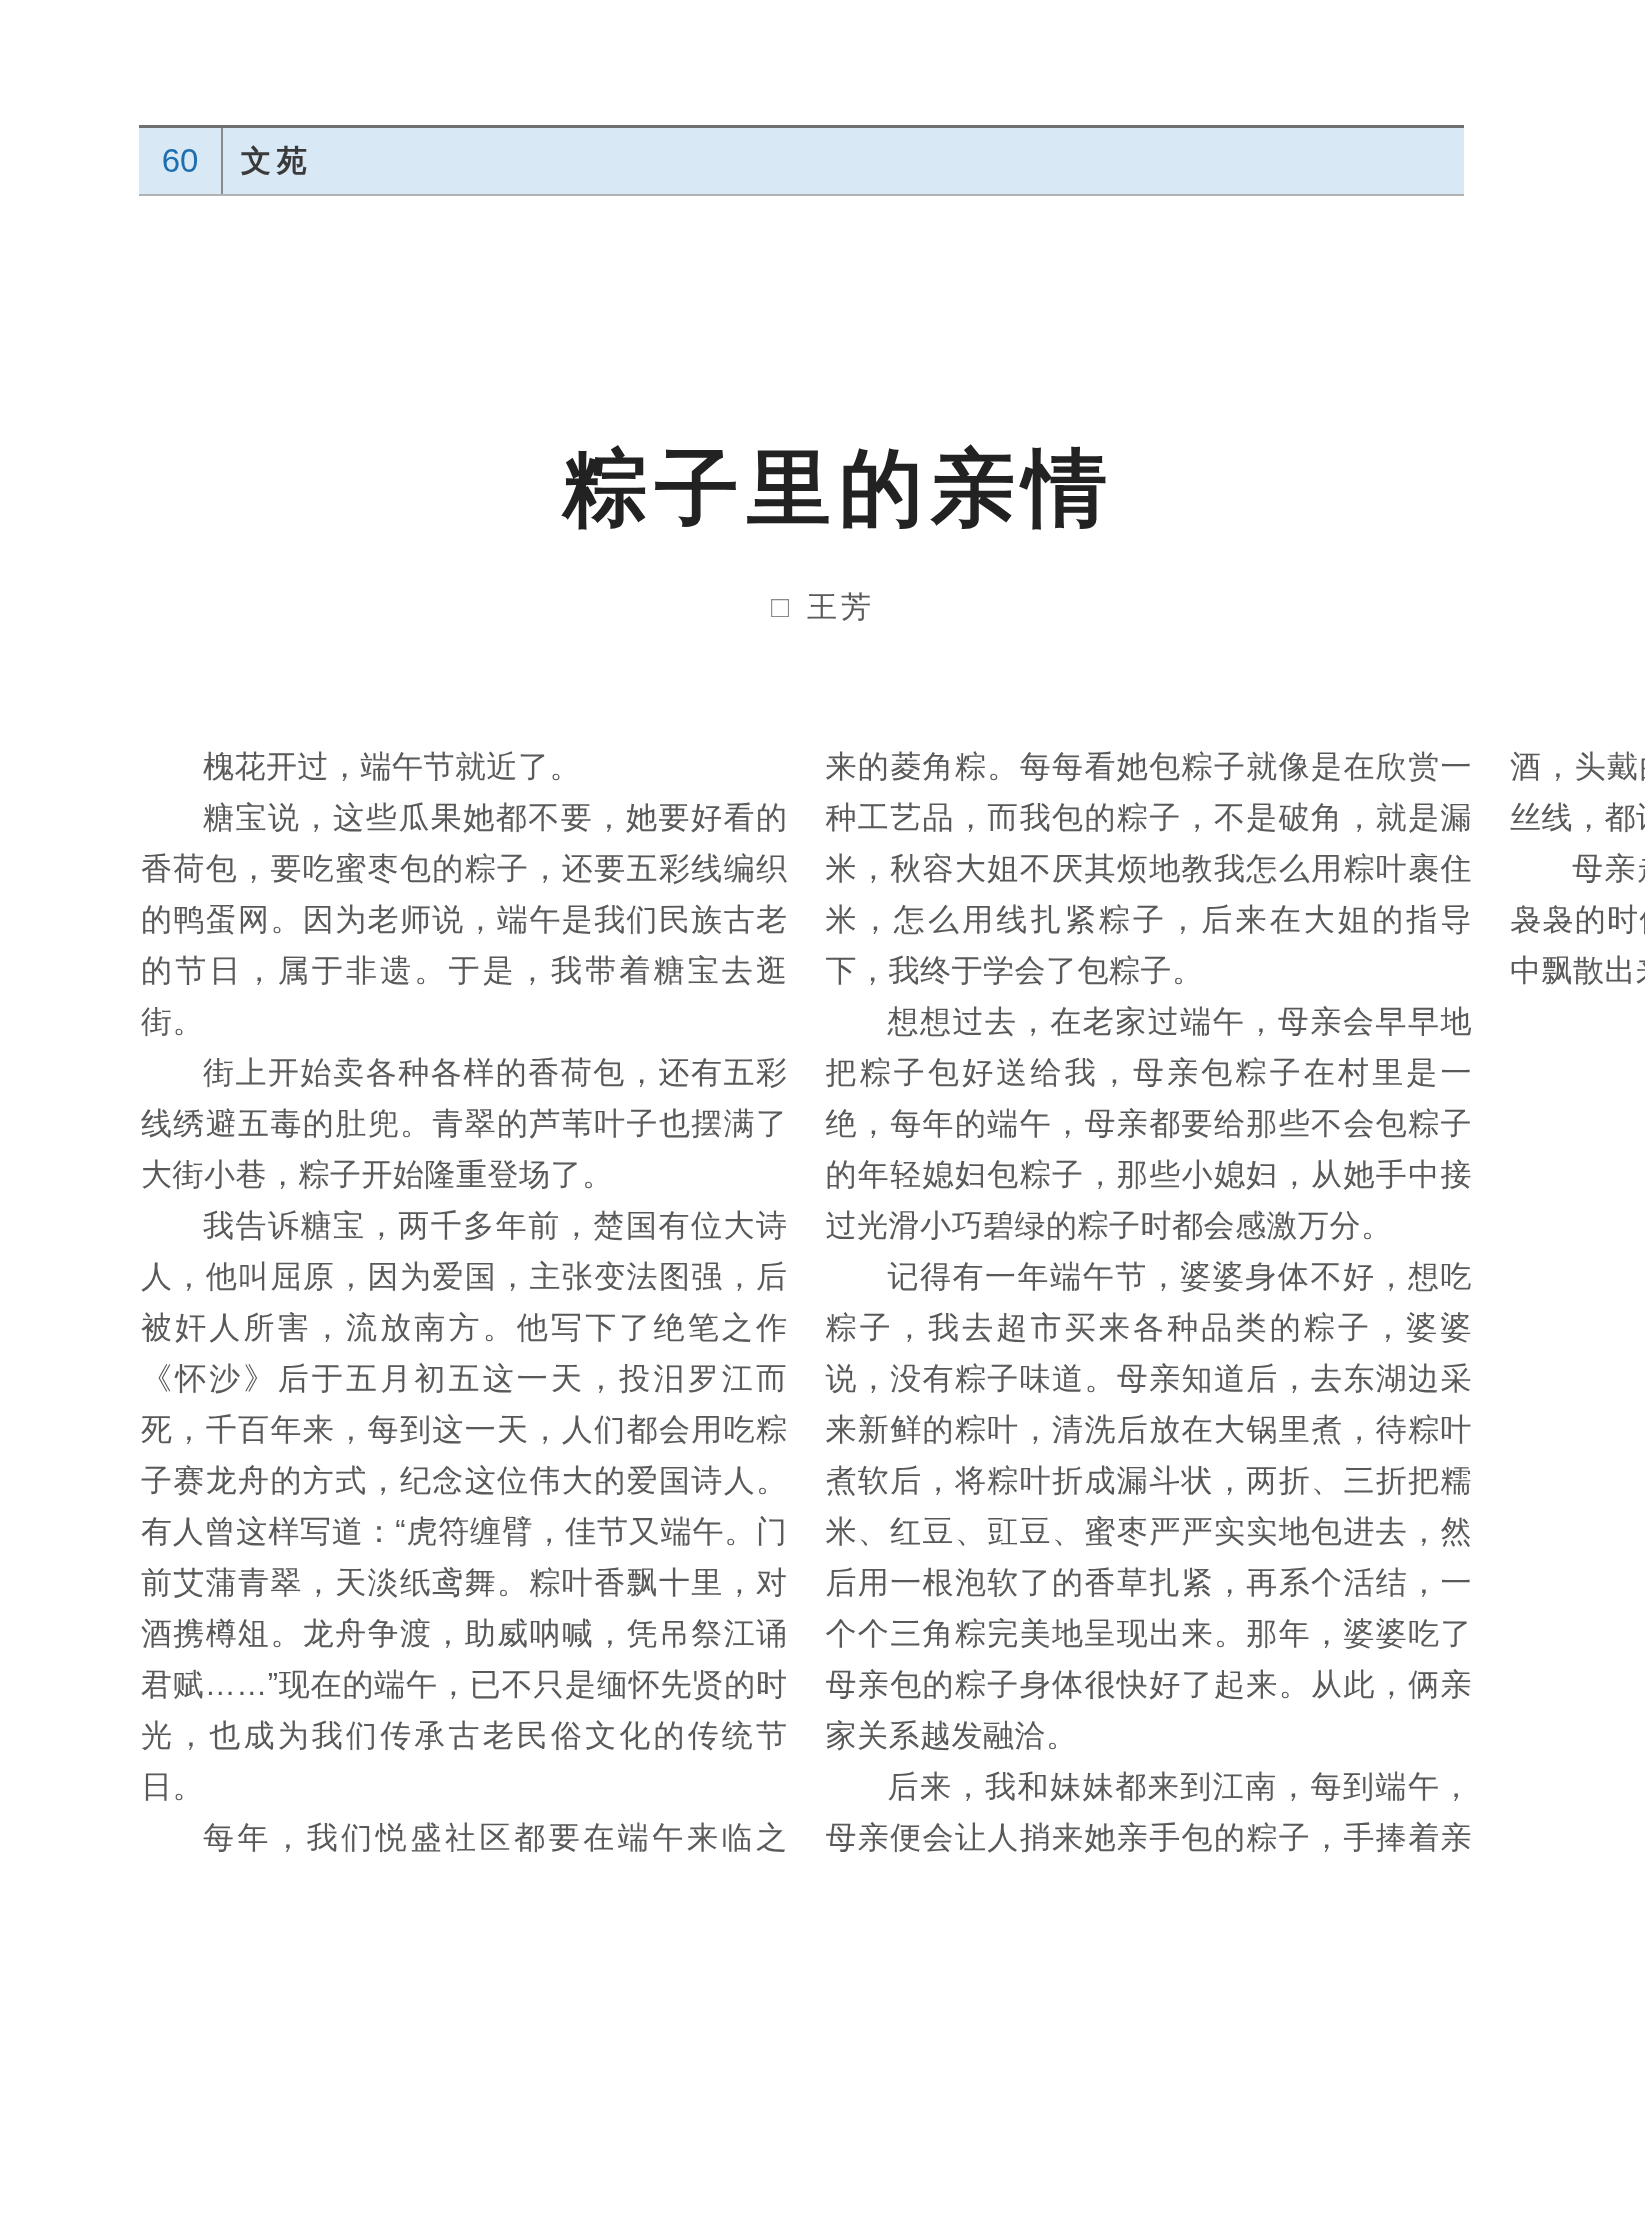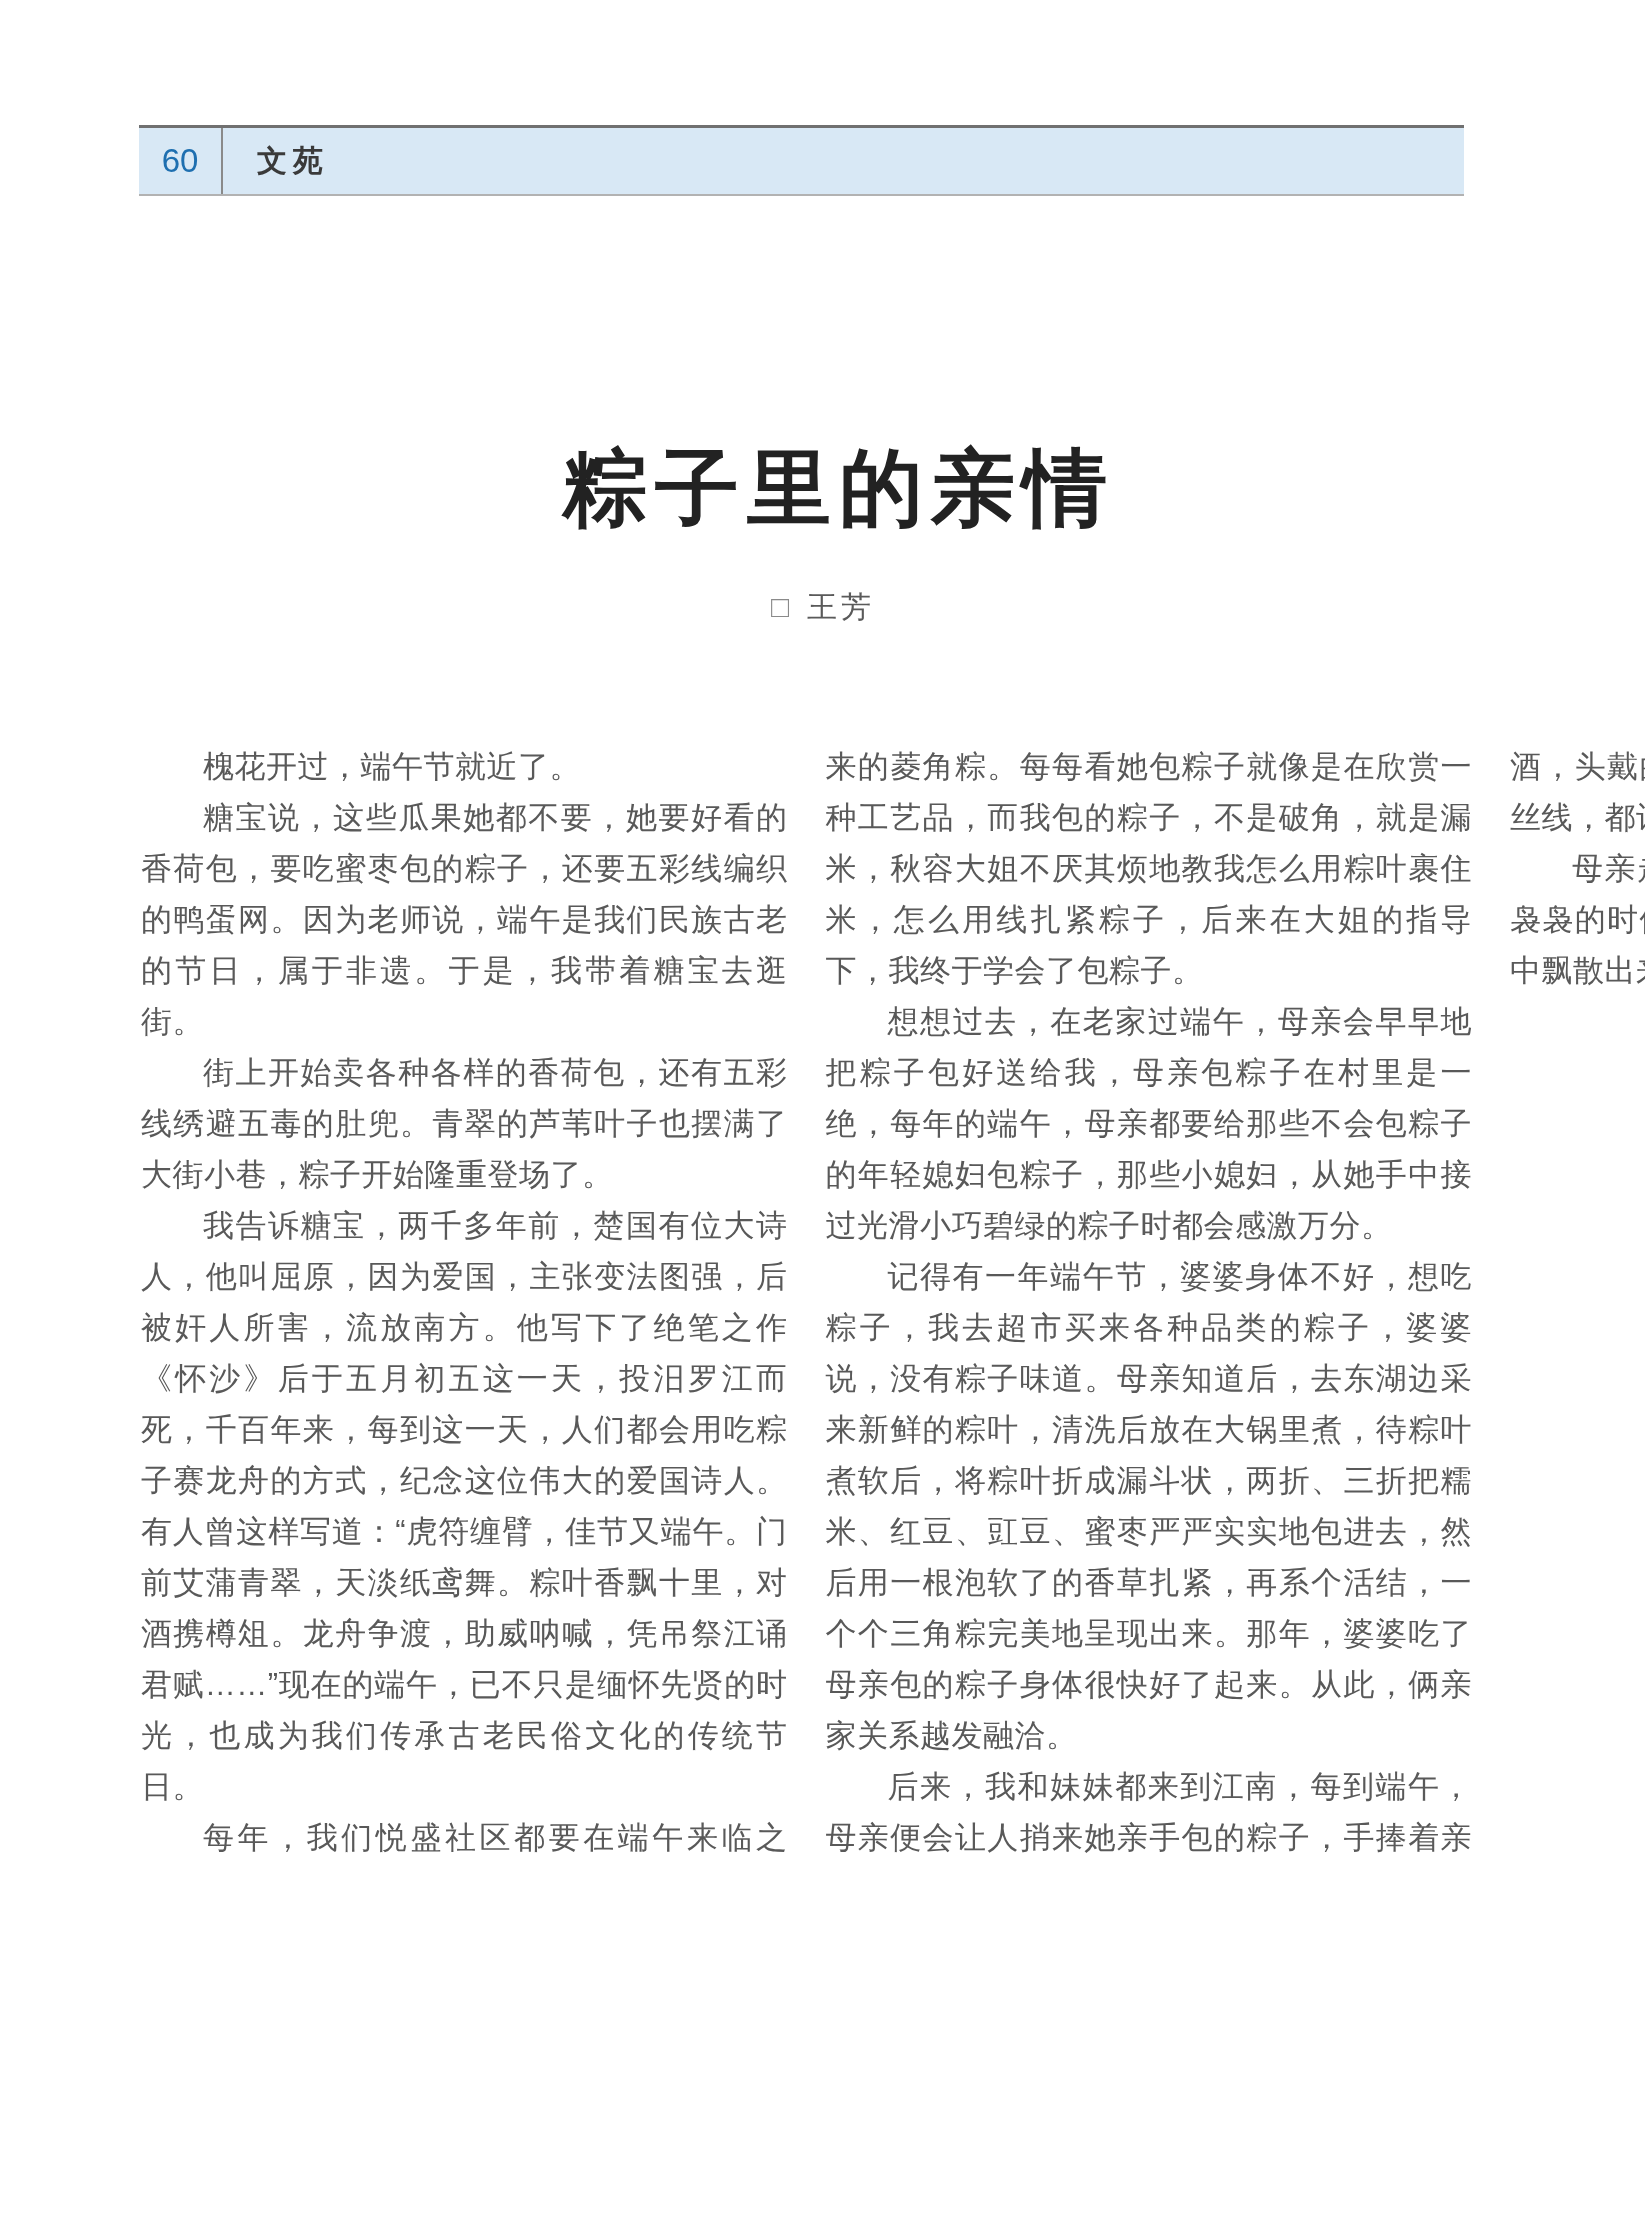--- a/index.html
+++ b/index.html
@@ -22,21 +22,21 @@
   }
   .page-number {
     width:82px;
     display:flex; align-items:center; justify-content:center;
     color:#1e6fb0;
     font-size:33px;
   }
   .band-divider { width:2px; background:#8a8a8a; }
   .section-title {
     display:flex; align-items:center;
-    margin-left:34px;
+    margin-left:18px;
     font-family:"DejaVu Serif", serif;
     font-weight:bold;
     font-size:30px;
     color:#3a3a3a;
     letter-spacing:6px;
   }
 
   
   .article-title {
     position:absolute; left:0; top:416px;

